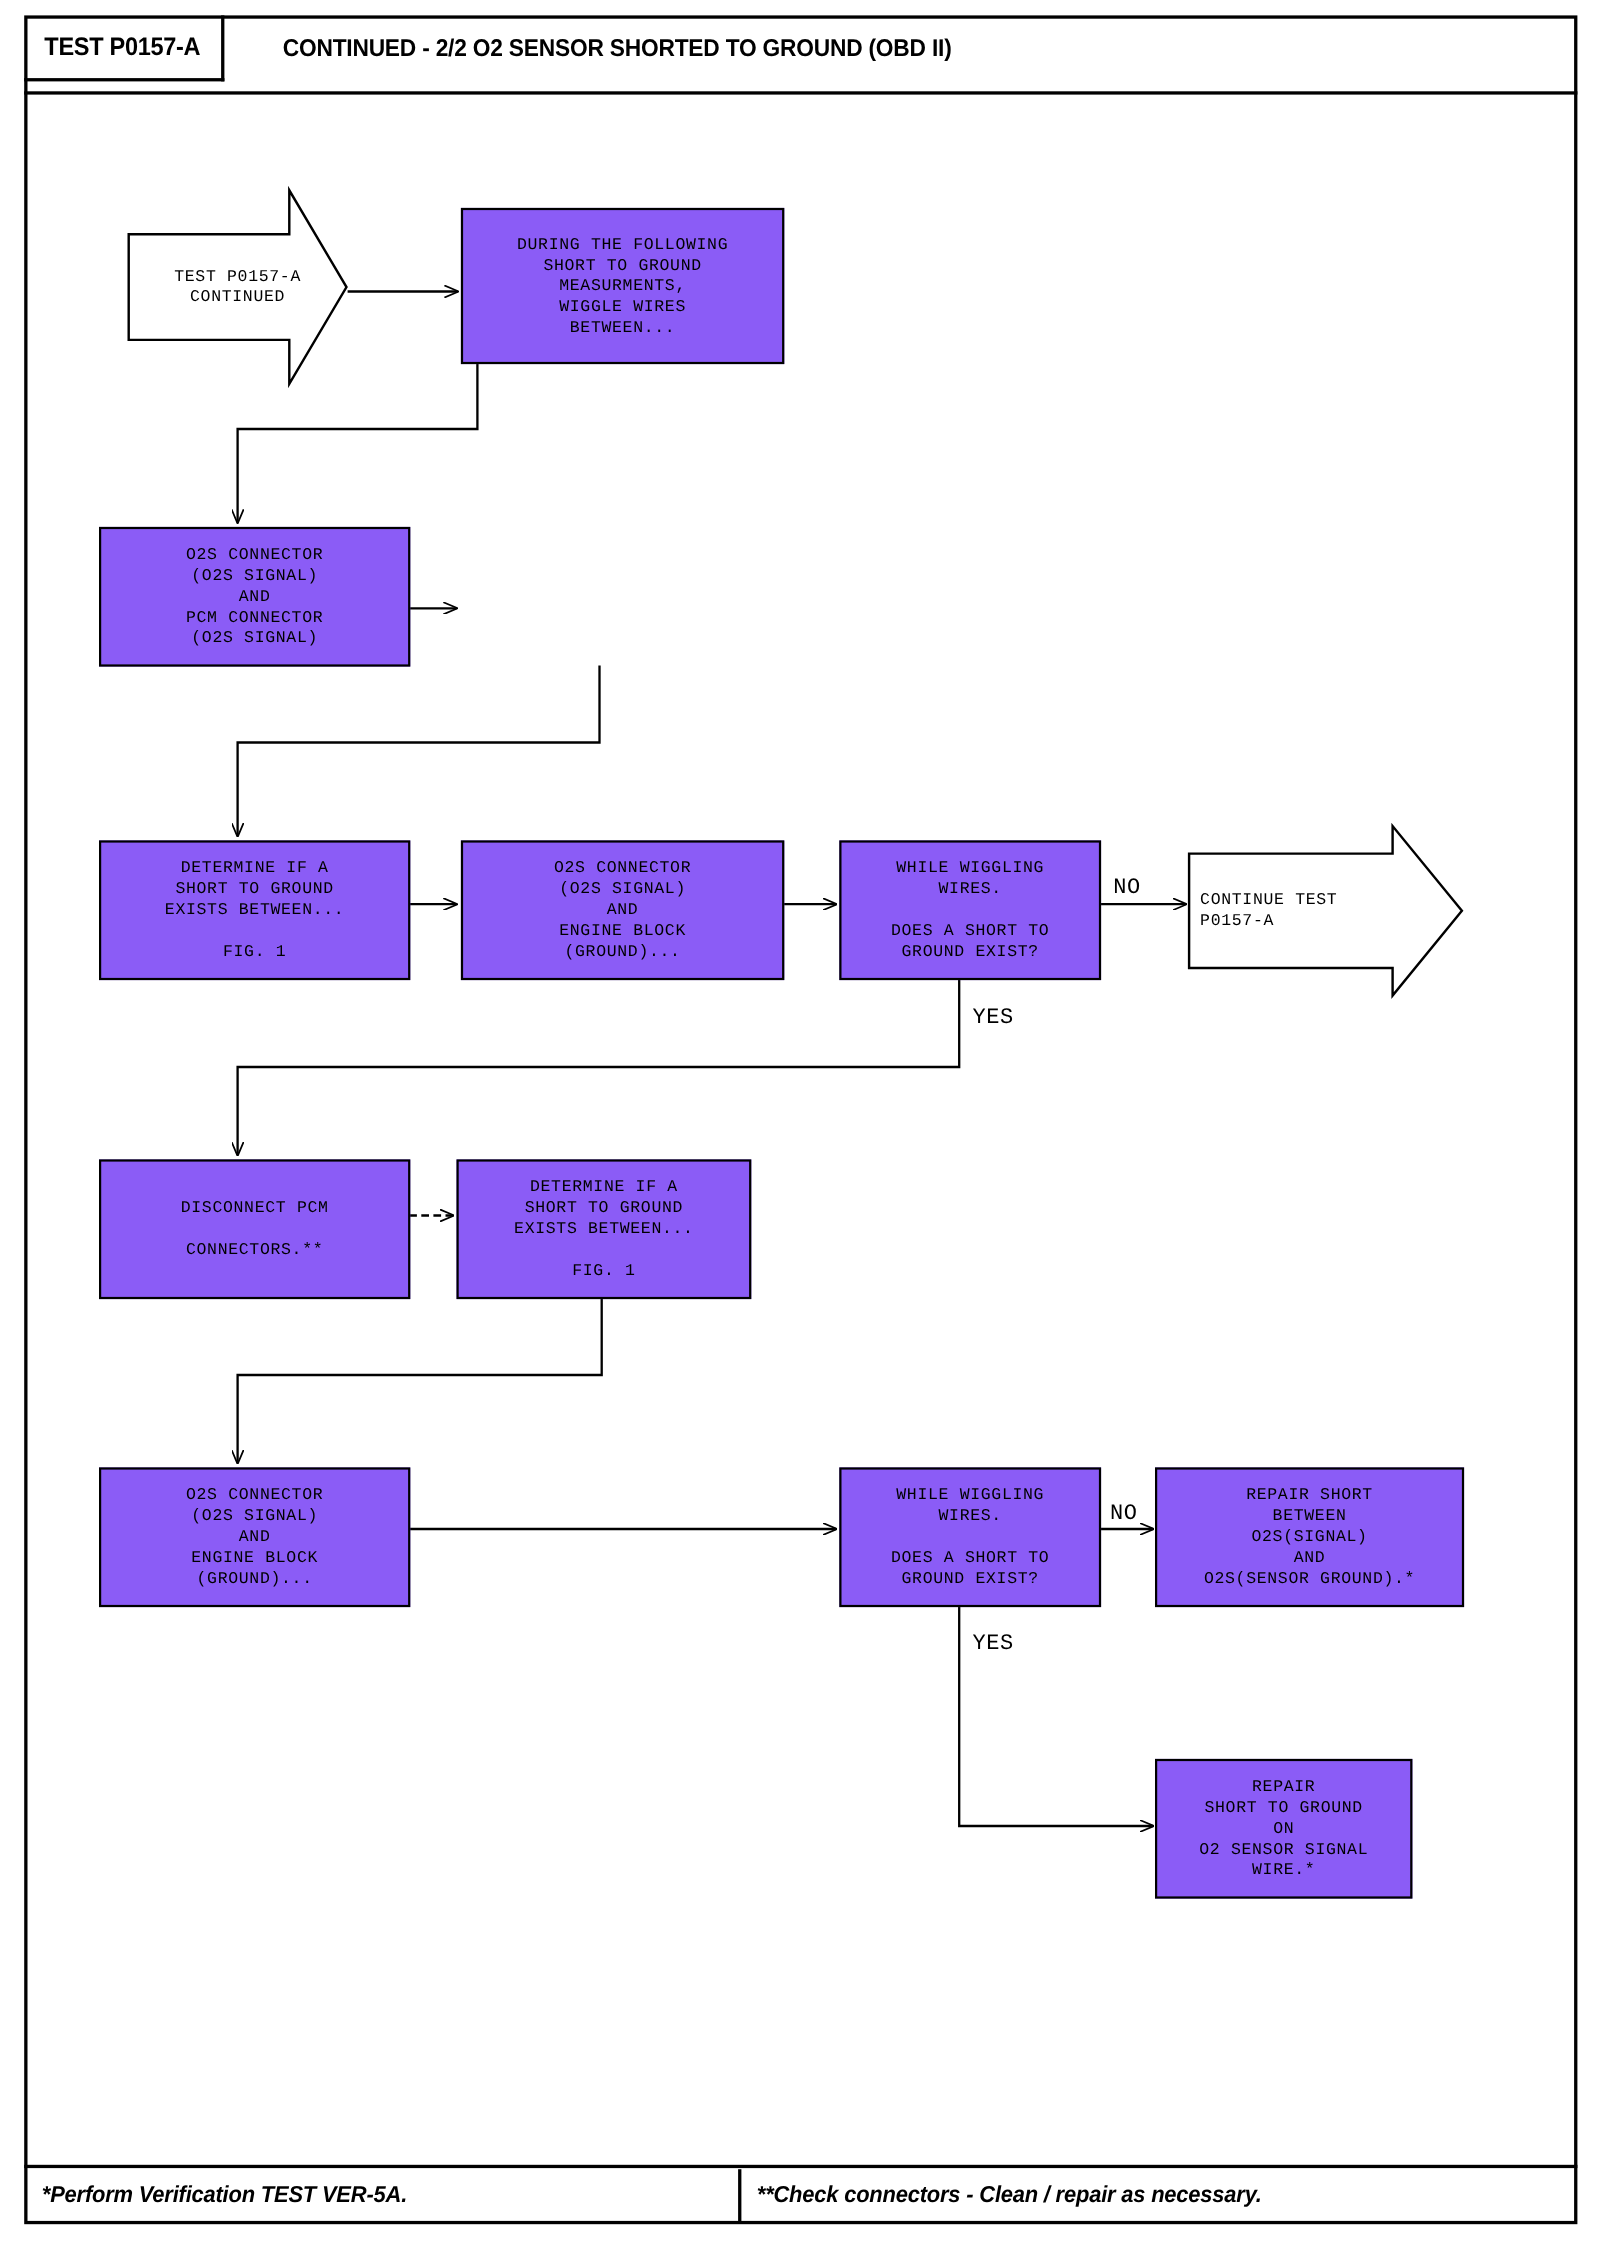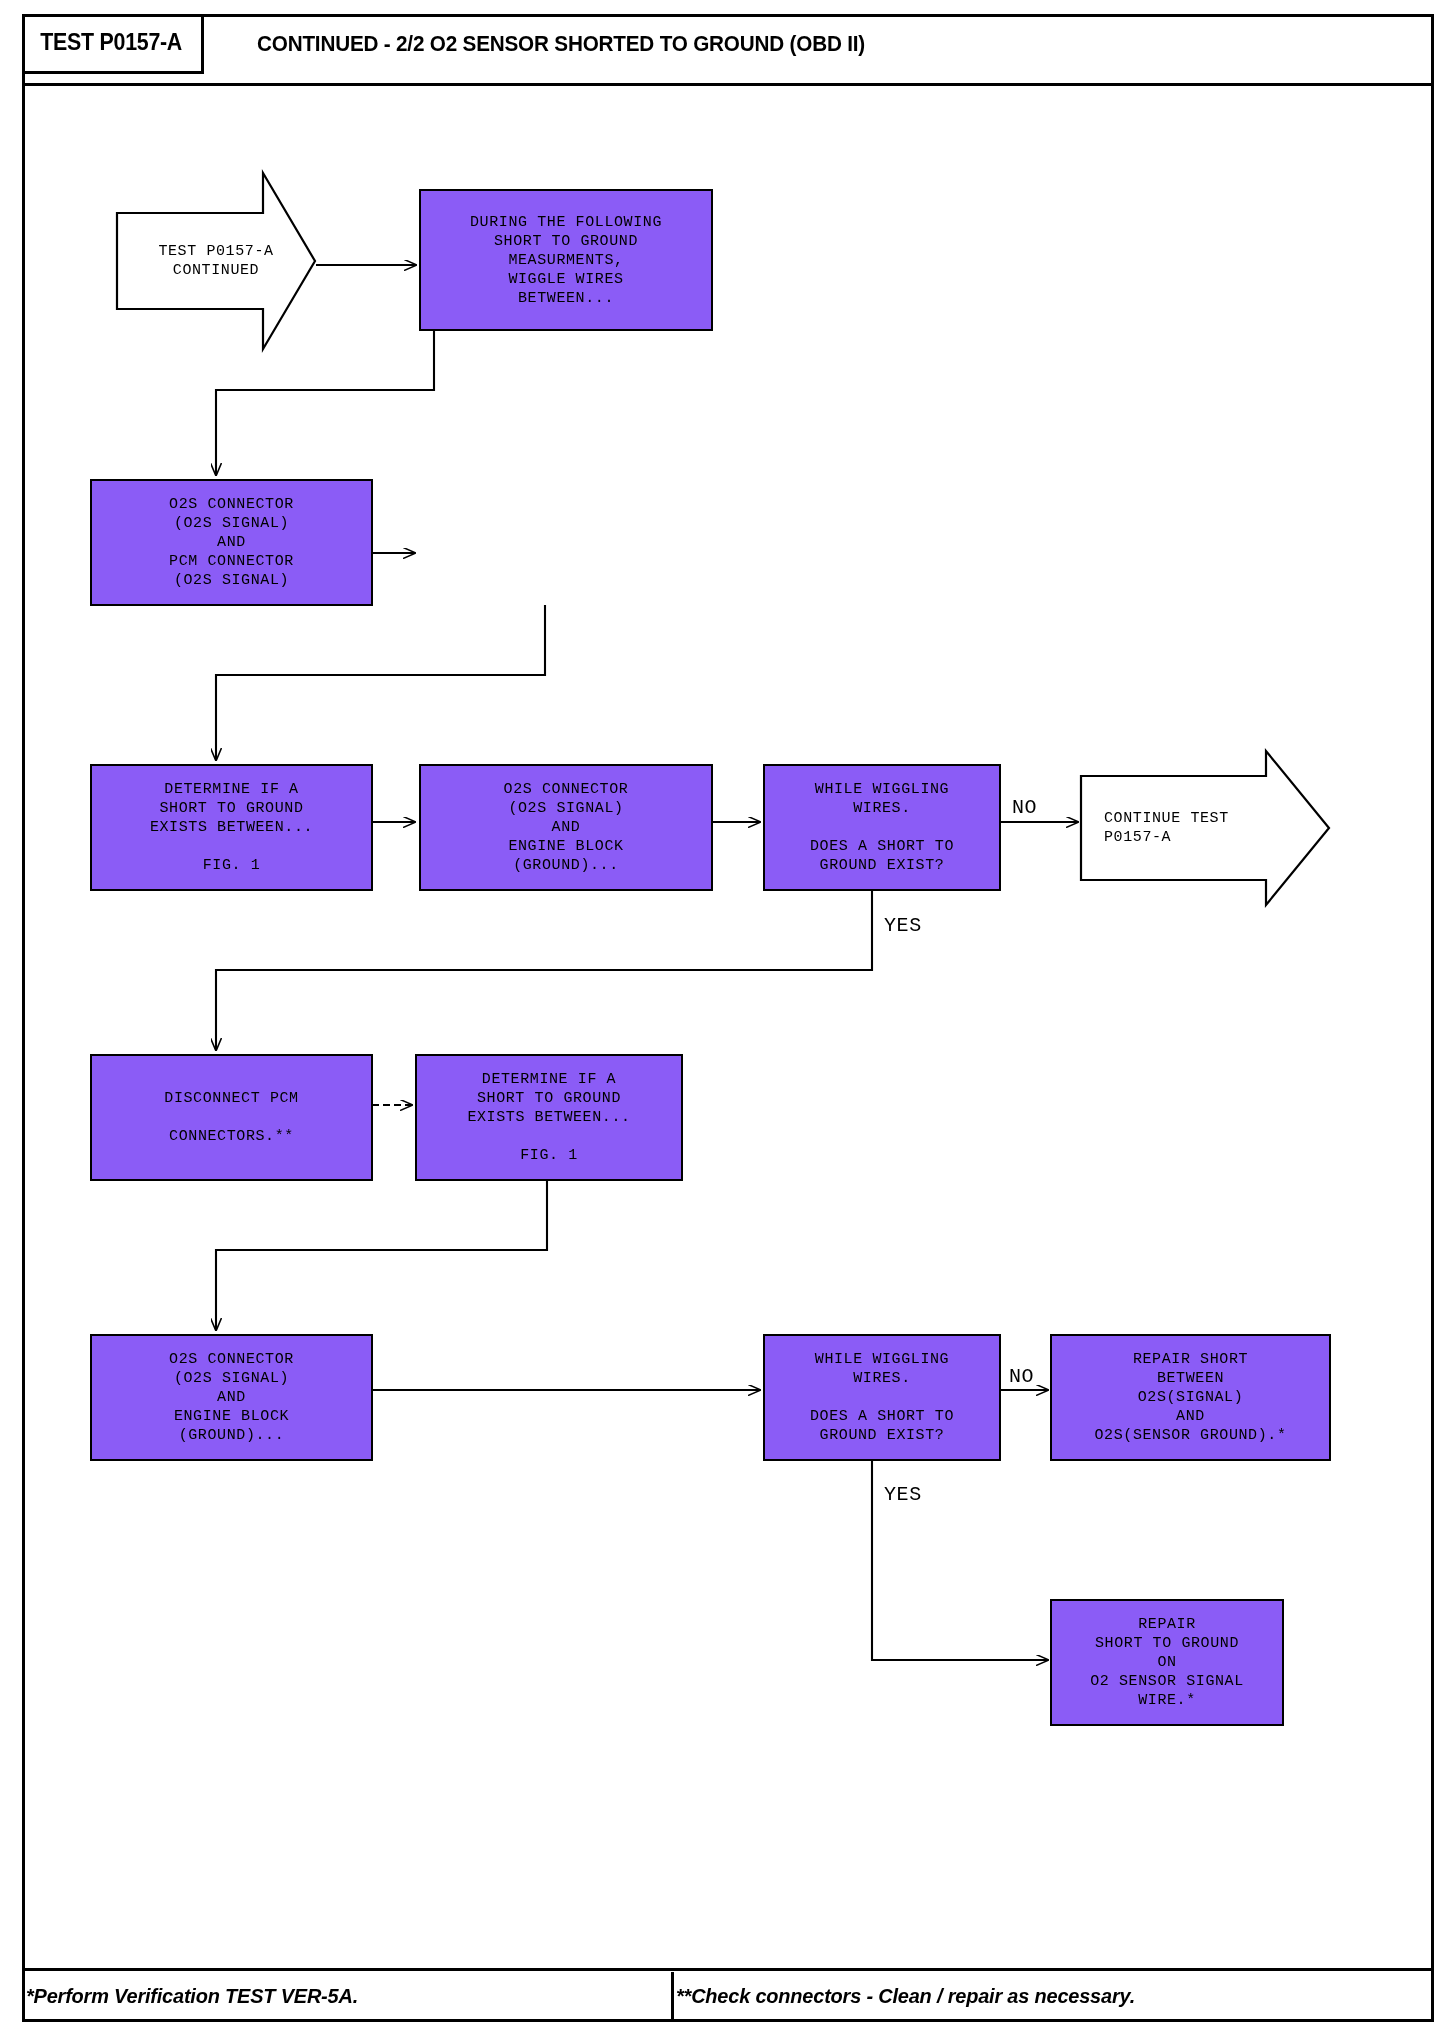--- a/index.html
+++ b/index.html
@@ -84,21 +84,21 @@
     width: 1412px;
     height: 54px;
     border-top: 3px solid #000;
   }
   .footer-cell {
     position: absolute;
     top: 1972px;
     height: 48px;
     display: flex;
     align-items: center;
-    padding-left: 0;
+    padding-left: 12px;
   }
   .footer-left {
     left: 26px;
     width: 648px;
     border-right: 3px solid #000;
   }
   .footer-right {
     left: 676px;
     width: 754px;
   }
@@ -269,21 +269,21 @@
 WIRES.
 
 DOES A SHORT TO
 GROUND EXIST?</span>
   </div>
 
   <div class="arrow-node" style="left:1080px; top:750px; width:250px; height:156px;">
     <svg viewBox="0 0 250 156" preserveAspectRatio="none" xmlns="http://www.w3.org/2000/svg">
       <path d="M1,26 L186,26 L186,1 L249,78 L186,155 L186,130 L1,130 Z" fill="#fff" stroke="#000" stroke-width="2.2"></path>
     </svg>
-    <div class="inner" style="justify-content:flex-start; padding-left:24px;">
+    <div class="inner" style="justify-content:flex-start; padding-left:11px;">
       <span class="node-text" style="text-align:left;">CONTINUE TEST
 P0157-A</span>
     </div>
   </div>
 
   <div class="node" style="left:90px; top:1054px; width:283px; height:127px;">
     <span class="node-text">DISCONNECT PCM
 
 CONNECTORS.**</span>
   </div>

